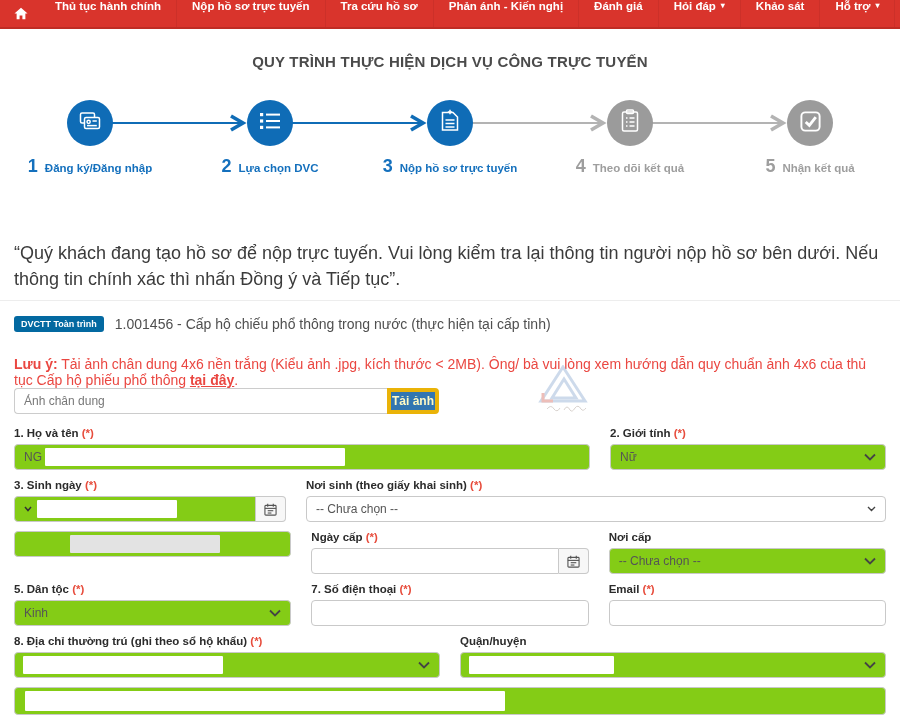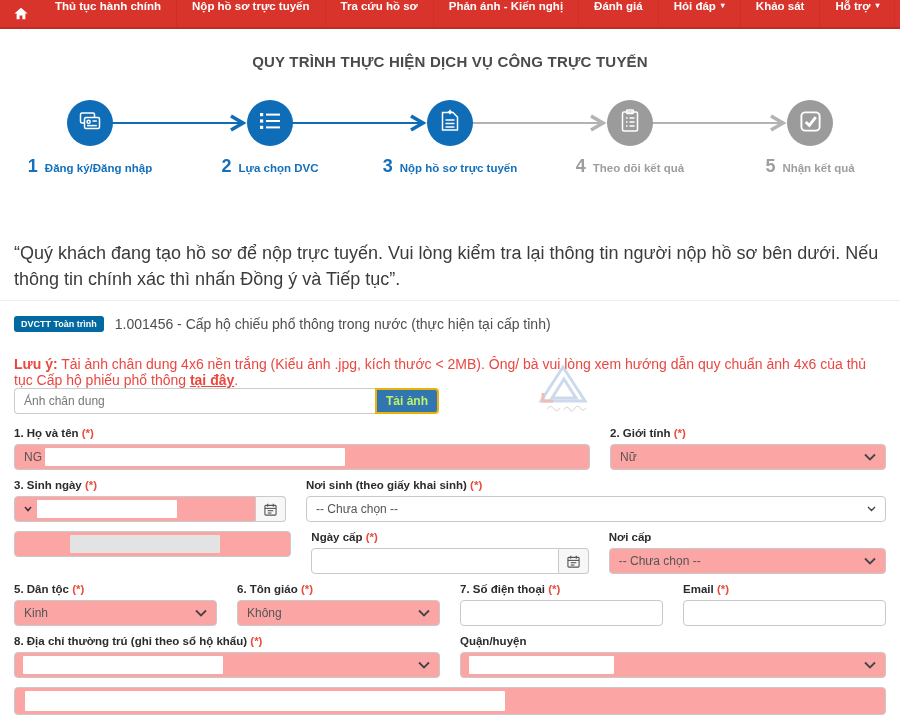--- a/index.html
+++ b/index.html
@@ -45,41 +45,41 @@
   .service-title { font-size:14px; color:#4f4f4f; }
 
   
   .note { margin:24px 14px 0; font-size:14px; color:#ea4741; }
   .note b { font-weight:bold; }
   .note .link { font-weight:bold; text-decoration:underline; cursor:pointer; color:#ea4741; }
   .photo-group { margin:0 14px 0; display:flex; width:425px; height:26px; }
   .photo-input { flex:1; border:1px solid #ccc; border-right:none; border-radius:4px 0 0 4px;
     padding:0 9px; font-size:12px; color:#444; font-family:inherit; }
   .photo-input::placeholder { color:#777; }
-  .photo-btn { width:64px; background:#3276b1; border:2px solid #eab308; color:#bef264;
+  .photo-btn { width:52px; background:#3276b1; border:4px solid #eab308; color:#fef9c3;
     font-size:12px; font-weight:bold; border-radius:0 4px 4px 0; cursor:pointer;
     font-family:inherit; }
 
   
   .watermark { position:absolute; left:533px; top:365px; opacity:.55; z-index:0;
     pointer-events:none; }
 
   
   .form { margin:13px 14px 0; position:relative; z-index:1; }
   .frow { display:flex; gap:20px; margin-bottom:9px; }
   .fcol { display:flex; flex-direction:column; flex:1; min-width:0; }
   .fcol.w576 { flex:0 0 576px; }
   .fcol.w272 { flex:0 0 272px; }
   .flabel { font-size:11.5px; font-weight:bold; color:#2b2b2b; margin-bottom:5px;
     white-space:nowrap; }
   .req { color:#e74c3c; font-weight:bold; }
   .ctrl { position:relative; height:26px; border:1px solid #c9c9c9; border-radius:4px;
     background:#fff; display:flex; align-items:center; font-size:12px; color:#555;
     padding:0 9px; }
-  .ctrl.gray { background:#fca5a5; }
+  .ctrl.gray { background:#84cc16; }
   .ctrl .val { flex:1; overflow:hidden; white-space:nowrap; }
   .select { cursor:pointer; }
   .chev { display:flex; align-items:center; margin-left:6px; }
   input.text { width:100%; height:26px; border:1px solid #c9c9c9; border-radius:4px;
     background:#fff; font-size:12px; color:#555; padding:0 9px; font-family:inherit; }
   .igroup { display:flex; height:26px; }
   .igroup .ctrl { flex:1; border-radius:4px 0 0 4px; }
   .cal-btn { width:30px; border:1px solid #c9c9c9; border-left:none;
     border-radius:0 4px 4px 0; background:#f7f7f7; display:flex; align-items:center;
     justify-content:center; cursor:pointer; }
@@ -369,31 +369,20 @@
         <div class="ctrl gray select">
           <span class="val">Kinh</span>
           <span class="chev">
               <svg width="12" height="8">
                 <polyline points="1,1.5 6,6.5 11,1.5" fill="none" stroke="#444" stroke-width="1.8"></polyline>
               </svg>
             </span>
         </div>
       </div>
       <div class="fcol">
-        <div class="flabel"><span>6. Tôn giáo</span> <span class="req">(*)</span></div>
-        <div class="ctrl gray select">
-          <span class="val">Không</span>
-          <span class="chev">
-              <svg width="12" height="8">
-                <polyline points="1,1.5 6,6.5 11,1.5" fill="none" stroke="#444" stroke-width="1.8"></polyline>
-              </svg>
-            </span>
-        </div>
-      </div>
-      <div class="fcol">
         <div class="flabel"><span>7. Số điện thoại</span> <span class="req">(*)</span></div>
         <input class="text" type="text" value="" style="">
       </div>
       <div class="fcol">
         <div class="flabel"><span>Email</span> <span class="req">(*)</span></div>
         <input class="text" type="text" value="" style="">
       </div>
     </div>
 
     <div class="frow">

